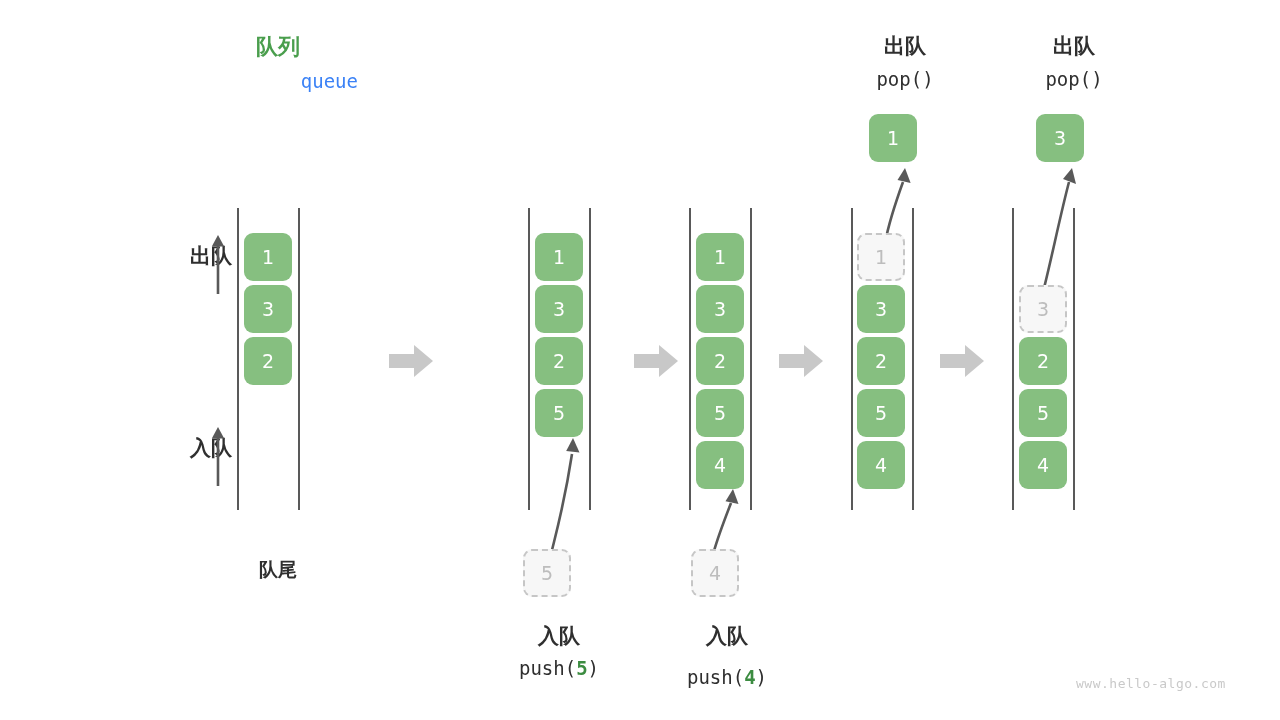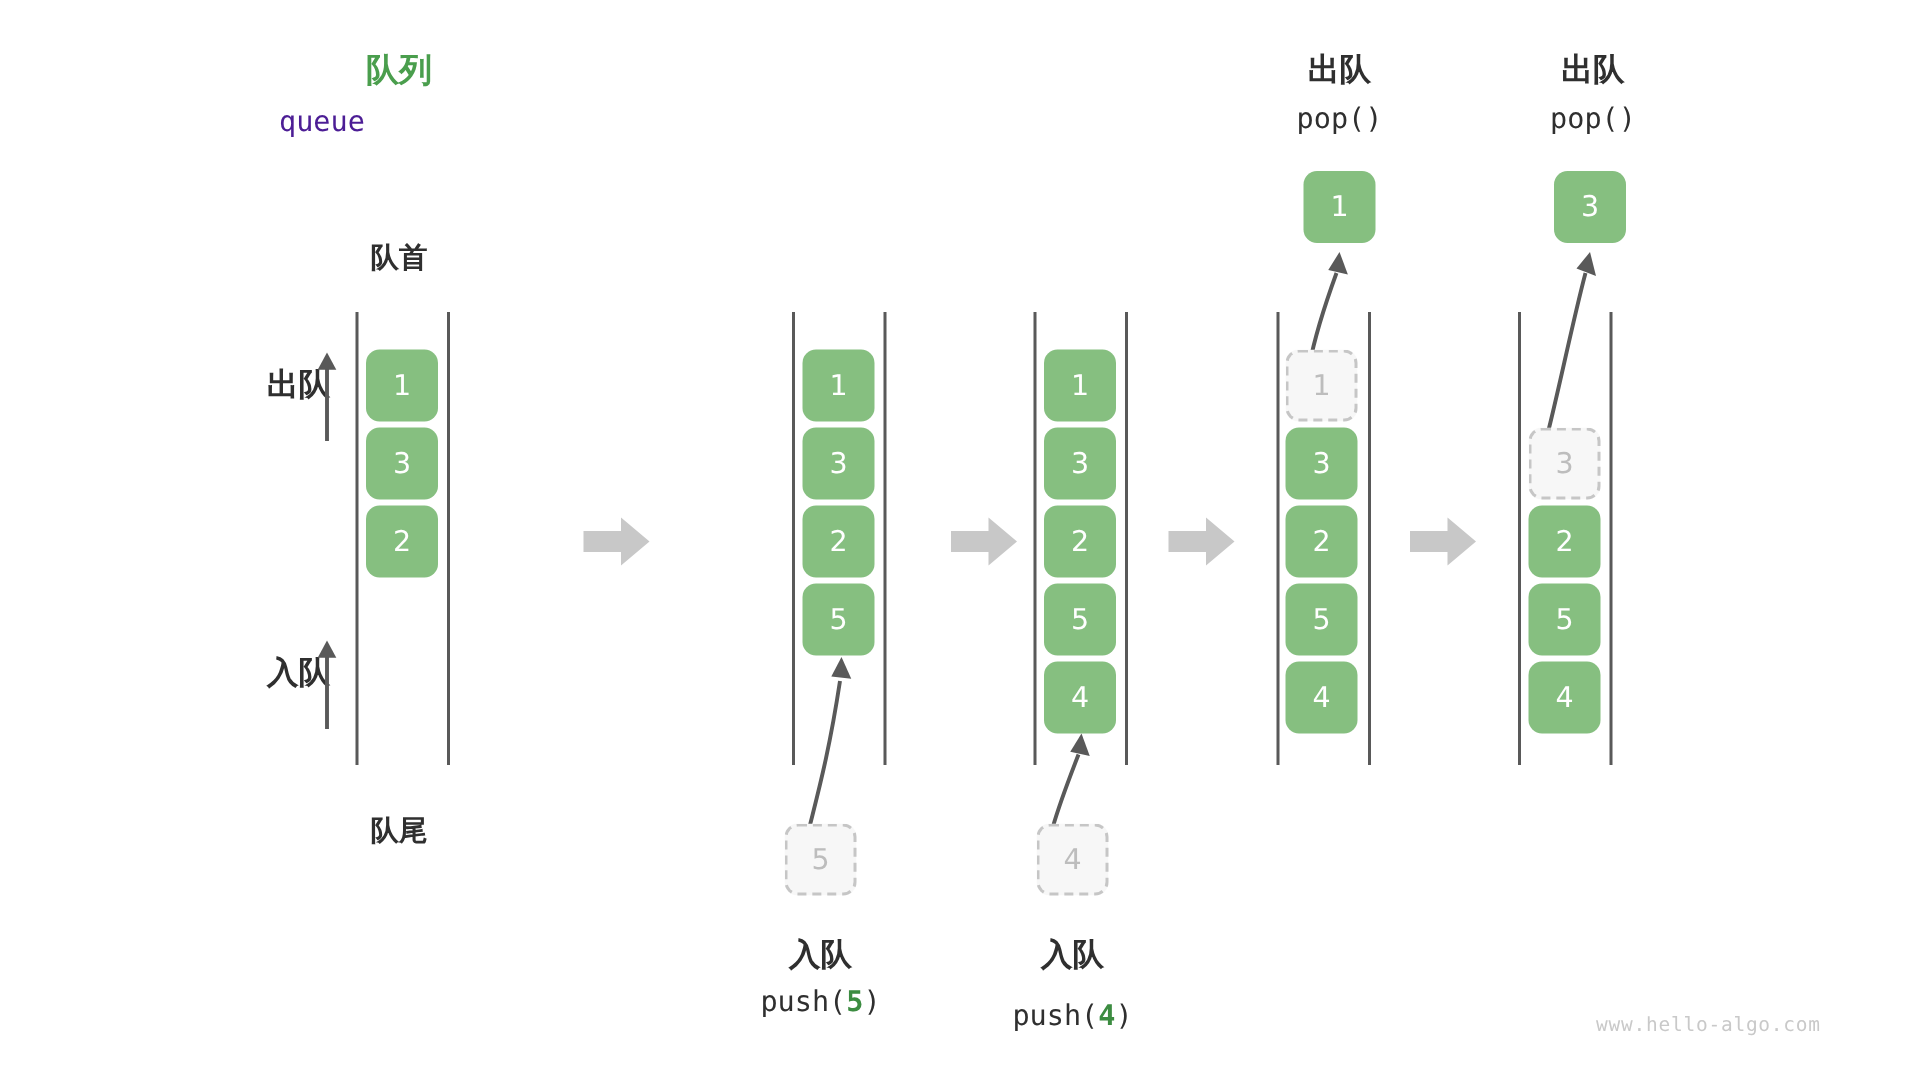--- a/index.html
+++ b/index.html
@@ -16,35 +16,35 @@
     color: #3c3c3c;
   }
   .stage {
     position: absolute;
     left: 0; top: 0;
     width: 1280px;
     height: 720px;
   }
 
   
-  .abs { position: absolute; }
+  .abs { position: absolute; margin-left: 12px; }
 
   
   .title-cn {
     font-size: 22px;
     font-weight: bold;
     color: #4a9e4d;
     text-align: center;
     white-space: nowrap;
   }
   .title-en {
     font-family: "DejaVu Sans Mono", monospace;
     font-size: 19px;
-    color: #4c1d95;
-    text-align: left;
+    color: #3b82f6;
+    text-align: right;
     white-space: nowrap;
   }
   .label-cn {
     font-size: 19px;
     font-weight: bold;
     color: #2f2f2f;
     text-align: center;
     white-space: nowrap;
   }
   .op-cn {
@@ -111,22 +111,21 @@
   svg { display: block; overflow: visible; }
 </style>
 </head>
 <body>
 
 <div class="stage">
 
   <div class="abs title-cn" style="left:186px; top:32px; width:160px;">队列</div>
   <div class="abs title-en" style="left:186px; top:70px; width:160px;">queue</div>
 
-  <div class="abs label-cn" style="left:186px; top:159px; width:160px;">队首</div>
-  <div class="abs label-cn" style="left:186px; top:541px; width:160px;">队尾</div>
+  <div class="abs label-cn" style="left:186px; top:557px; width:160px;">队尾</div>
 
   <div class="abs op-cn" style="left:120px; top:242px; width:100px; text-align:right;">出队</div>
   <div class="up-arrow" style="left:208px; top:232px;">
     <svg width="20" height="64" viewBox="0 0 20 64">
       <line x1="10" y1="62" x2="10" y2="12" stroke="#595959" stroke-width="2.6"></line>
       <path d="M10 3 L16.2 14.5 L3.8 14.5 Z" fill="#595959"></path>
     </svg>
   </div>
 
   <div class="abs op-cn" style="left:120px; top:434px; width:100px; text-align:right;">入队</div>

